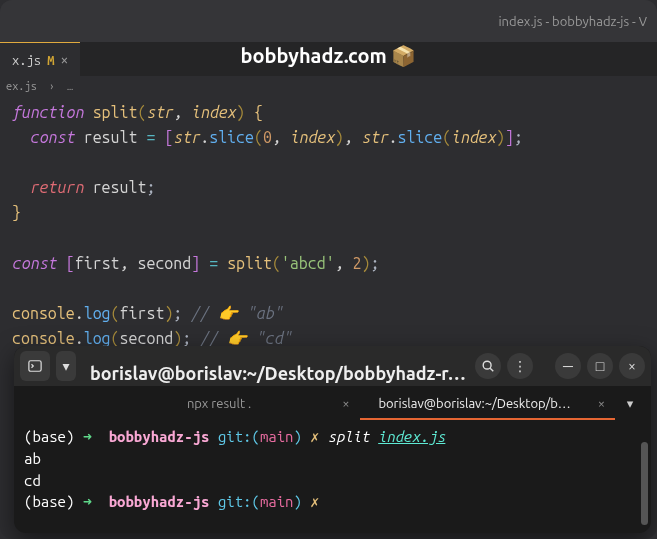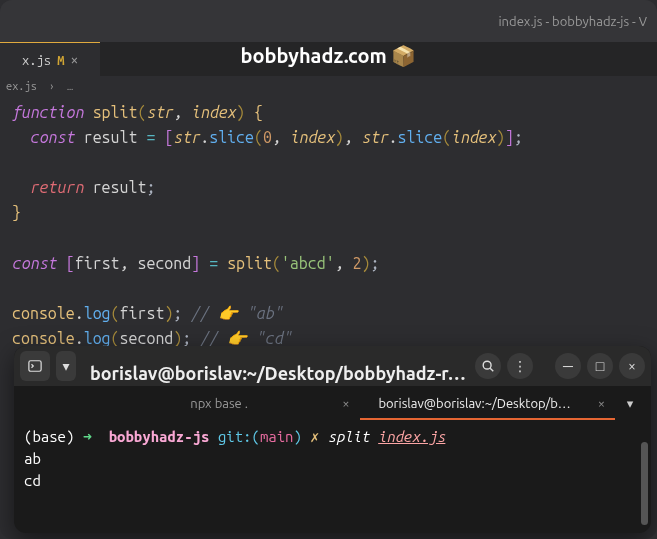--- a/index.html
+++ b/index.html
@@ -26,21 +26,21 @@
 }
 .tabs-row {
   height: 34px;
   background: #252526;
   display: flex;
   align-items: stretch;
 }
 .tab {
   display: flex;
   align-items: center;
-  padding: 0 22px;
+  padding: 0 12px;
   background: #1e1e1e;
   border-top: 1px solid transparent;
   gap: 6px;
   font-size: 13px;
   color: #ccc;
 }
 .tab.active { background: #2d2d30; border-top: 1px solid #e0aa3e; }
 .tab .mod { color: #d1a534; font-weight: bold; }
 .tab .close { color: #999; font-size: 14px; }
 .watermark {
@@ -167,21 +167,21 @@
   position: relative;
 }
 .term-body .tl { white-space: pre; }
 .t-base { color: #fff; }
 .t-arrow { color: #5fd88a; }
 .t-dir { color: #f9a8d4; font-weight: bold; }
 .t-git { color: #5fc9e8; }
 .t-branch { color: #e86ca0; }
 .t-x { color: #e5c07b; }
 .t-cmd { color: #fff; font-style: italic; }
-.t-file { color: #fca5a5; font-style: italic; text-decoration: underline; }
+.t-file { color: #5eead4; font-style: italic; text-decoration: underline; }
 .term-scroll {
   position: absolute; right: 3px; top: 22px; bottom: 8px; width: 7px;
   background: #555; border-radius: 4px;
 }
 </style>
 </head>
 <body>
 
 <div class="titlebar">
   <span>index.js - bobbyhadz-js - V</span>
@@ -247,30 +247,31 @@
     <div class="term-btn round">
         <span>□</span>
       </div>
     <div class="term-btn round">
         <span>×</span>
       </div>
   </div>
   <div class="term-tabs">
     <div style="width:90px"></div>
     <div class="term-tab">
-      <span class="label">npx base .</span>
+      <span class="label">npx result .</span>
       <span class="tclose">×</span>
     </div>
     <div class="term-tab active">
       <span class="label">borislav@borislav:~/Desktop/b…</span>
       <span class="tclose">×</span>
     </div>
     <div class="term-add">
         <span>▾</span>
       </div>
   </div>
   <div class="term-body">
 <div class="tl"><span class="t-base">(base)</span> <span class="t-arrow">➜</span>  <span class="t-dir">bobbyhadz-js</span> <span class="t-git">git:(</span><span class="t-branch">main</span><span class="t-git">)</span> <span class="t-x">✗</span> <span class="t-cmd">split</span> <span class="t-file">index.js</span></div>
 <div class="tl">ab</div>
 <div class="tl">cd</div>
+<div class="tl"><span class="t-base">(base)</span> <span class="t-arrow">➜</span>  <span class="t-dir">bobbyhadz-js</span> <span class="t-git">git:(</span><span class="t-branch">main</span><span class="t-git">)</span> <span class="t-x">✗</span> </div>
     <div class="term-scroll"></div>
   </div>
 </div>
 
 </body></html>

